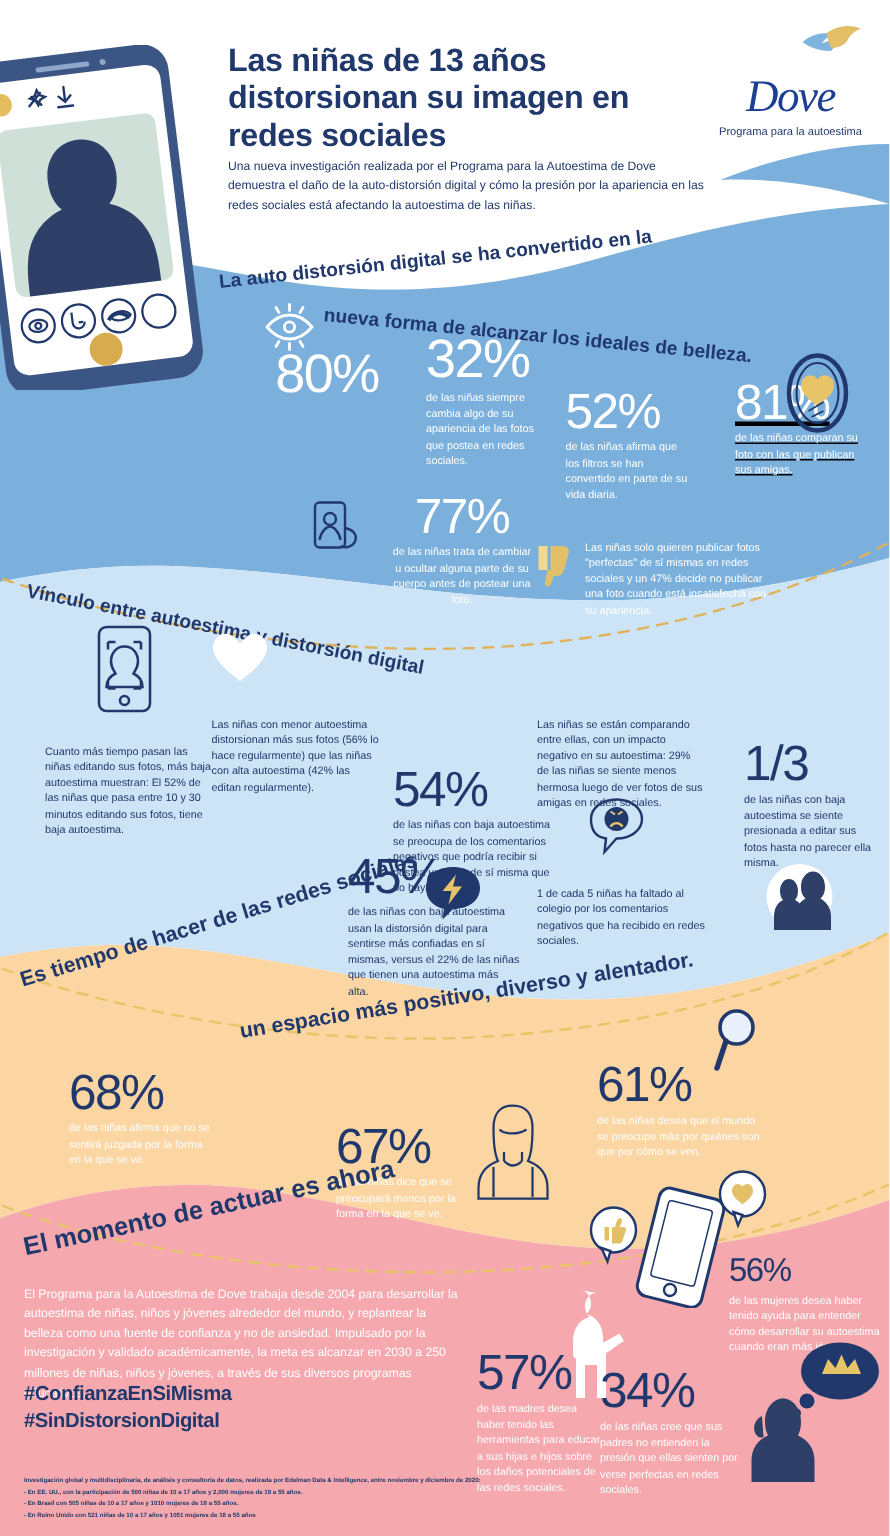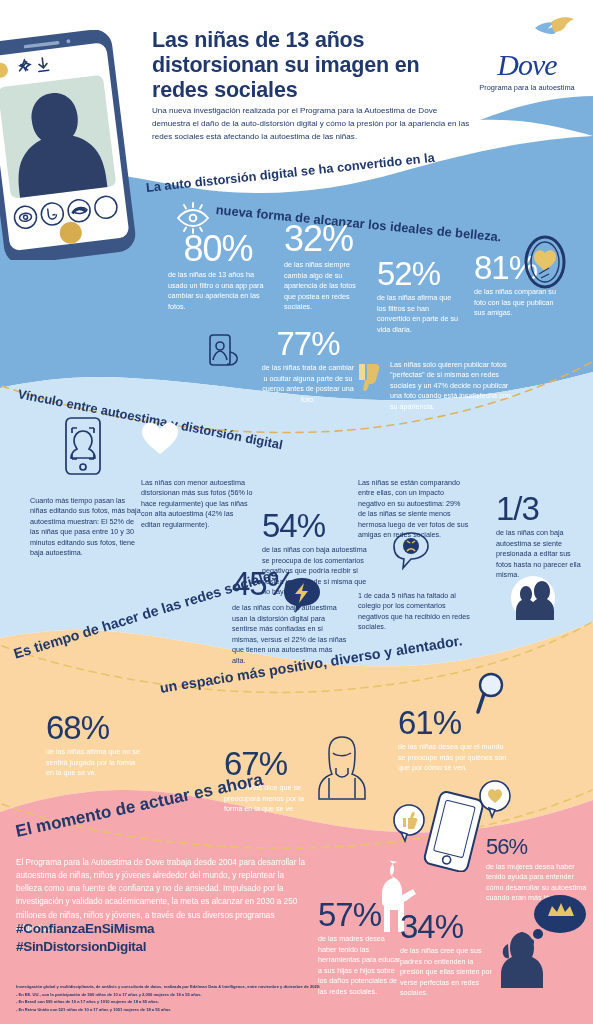--- a/index.html
+++ b/index.html
@@ -150,34 +150,33 @@
   <svg style="position:absolute;left:171px;top:202px;" width="44" height="32" viewBox="0 0 44 32">
     <g stroke="#ffffff" stroke-width="1.9" fill="none" stroke-linecap="round">
       <path d="M7,16 c5,-6 10,-8 15,-8 c5,0 10,2 15,8 c-5,6 -10,8 -15,8 c-5,0 -10,-2 -15,-8 z"></path>
       <circle cx="22" cy="16" r="3.4"></circle>
       <path d="M22,1 v4 M13,3 l2,3.4 M31,3 l-2,3.4 M22,31 v-4 M13,29 l2,-3.4 M31,29 l-2,-3.4"></path>
     </g>
   </svg>
 
   <div class="blk" style="left:168px;top:232px;width:100px;">
     <span class="stat white num" style="font-size:36px;text-align:center;">80%</span>
-    <span class="white body-txt cap" style="margin-top:4px;">de las niñas de 13 años ha usado un filtro o una app para cambiar su apariencia en las fotos.</span>
   </div>
 
   <div class="blk" style="left:284px;top:222px;width:80px;">
     <span class="stat white num" style="font-size:36px;">32%</span>
     <span class="white body-txt cap" style="margin-top:4px;">de las niñas siempre cambia algo de su apariencia de las fotos que postea en redes sociales.</span>
   </div>
 
   <div class="blk" style="left:377px;top:258px;width:82px;">
     <span class="stat white num" style="font-size:33px;">52%</span>
     <span class="white body-txt cap" style="margin-top:4px;">de las niñas afirma que los filtros se han convertido en parte de su vida diaria.</span>
   </div>
 
-  <div class="blk" style="left:474px;top:252px;width:92px;">
+  <div class="blk" style="left:490px;top:252px;width:92px;text-decoration:underline;">
     <span class="stat white num" style="font-size:33px;">81%</span>
     <span class="white body-txt cap" style="margin-top:4px;">de las niñas comparan su foto con las que publican sus amigas.</span>
   </div>
   <svg style="position:absolute;left:523px;top:234px;" width="44" height="56" viewBox="0 0 44 56">
     <ellipse cx="22" cy="28" rx="19" ry="25" fill="none" stroke="#20386b" stroke-width="3"></ellipse>
     <ellipse cx="22" cy="28" rx="14" ry="20" fill="none" stroke="#20386b" stroke-width="1.4"></ellipse>
     <path d="M22,19 c-3,-5 -11,-3 -11,4 c0,6 8,11 11,14 c3,-3 11,-8 11,-14 c0,-7 -8,-9 -11,-4 z" fill="#e8c468"></path>
     <path d="M16,40 l10,-6 M18,44 l8,-4" stroke="#20386b" stroke-width="1.2" fill="none"></path>
   </svg>
 

